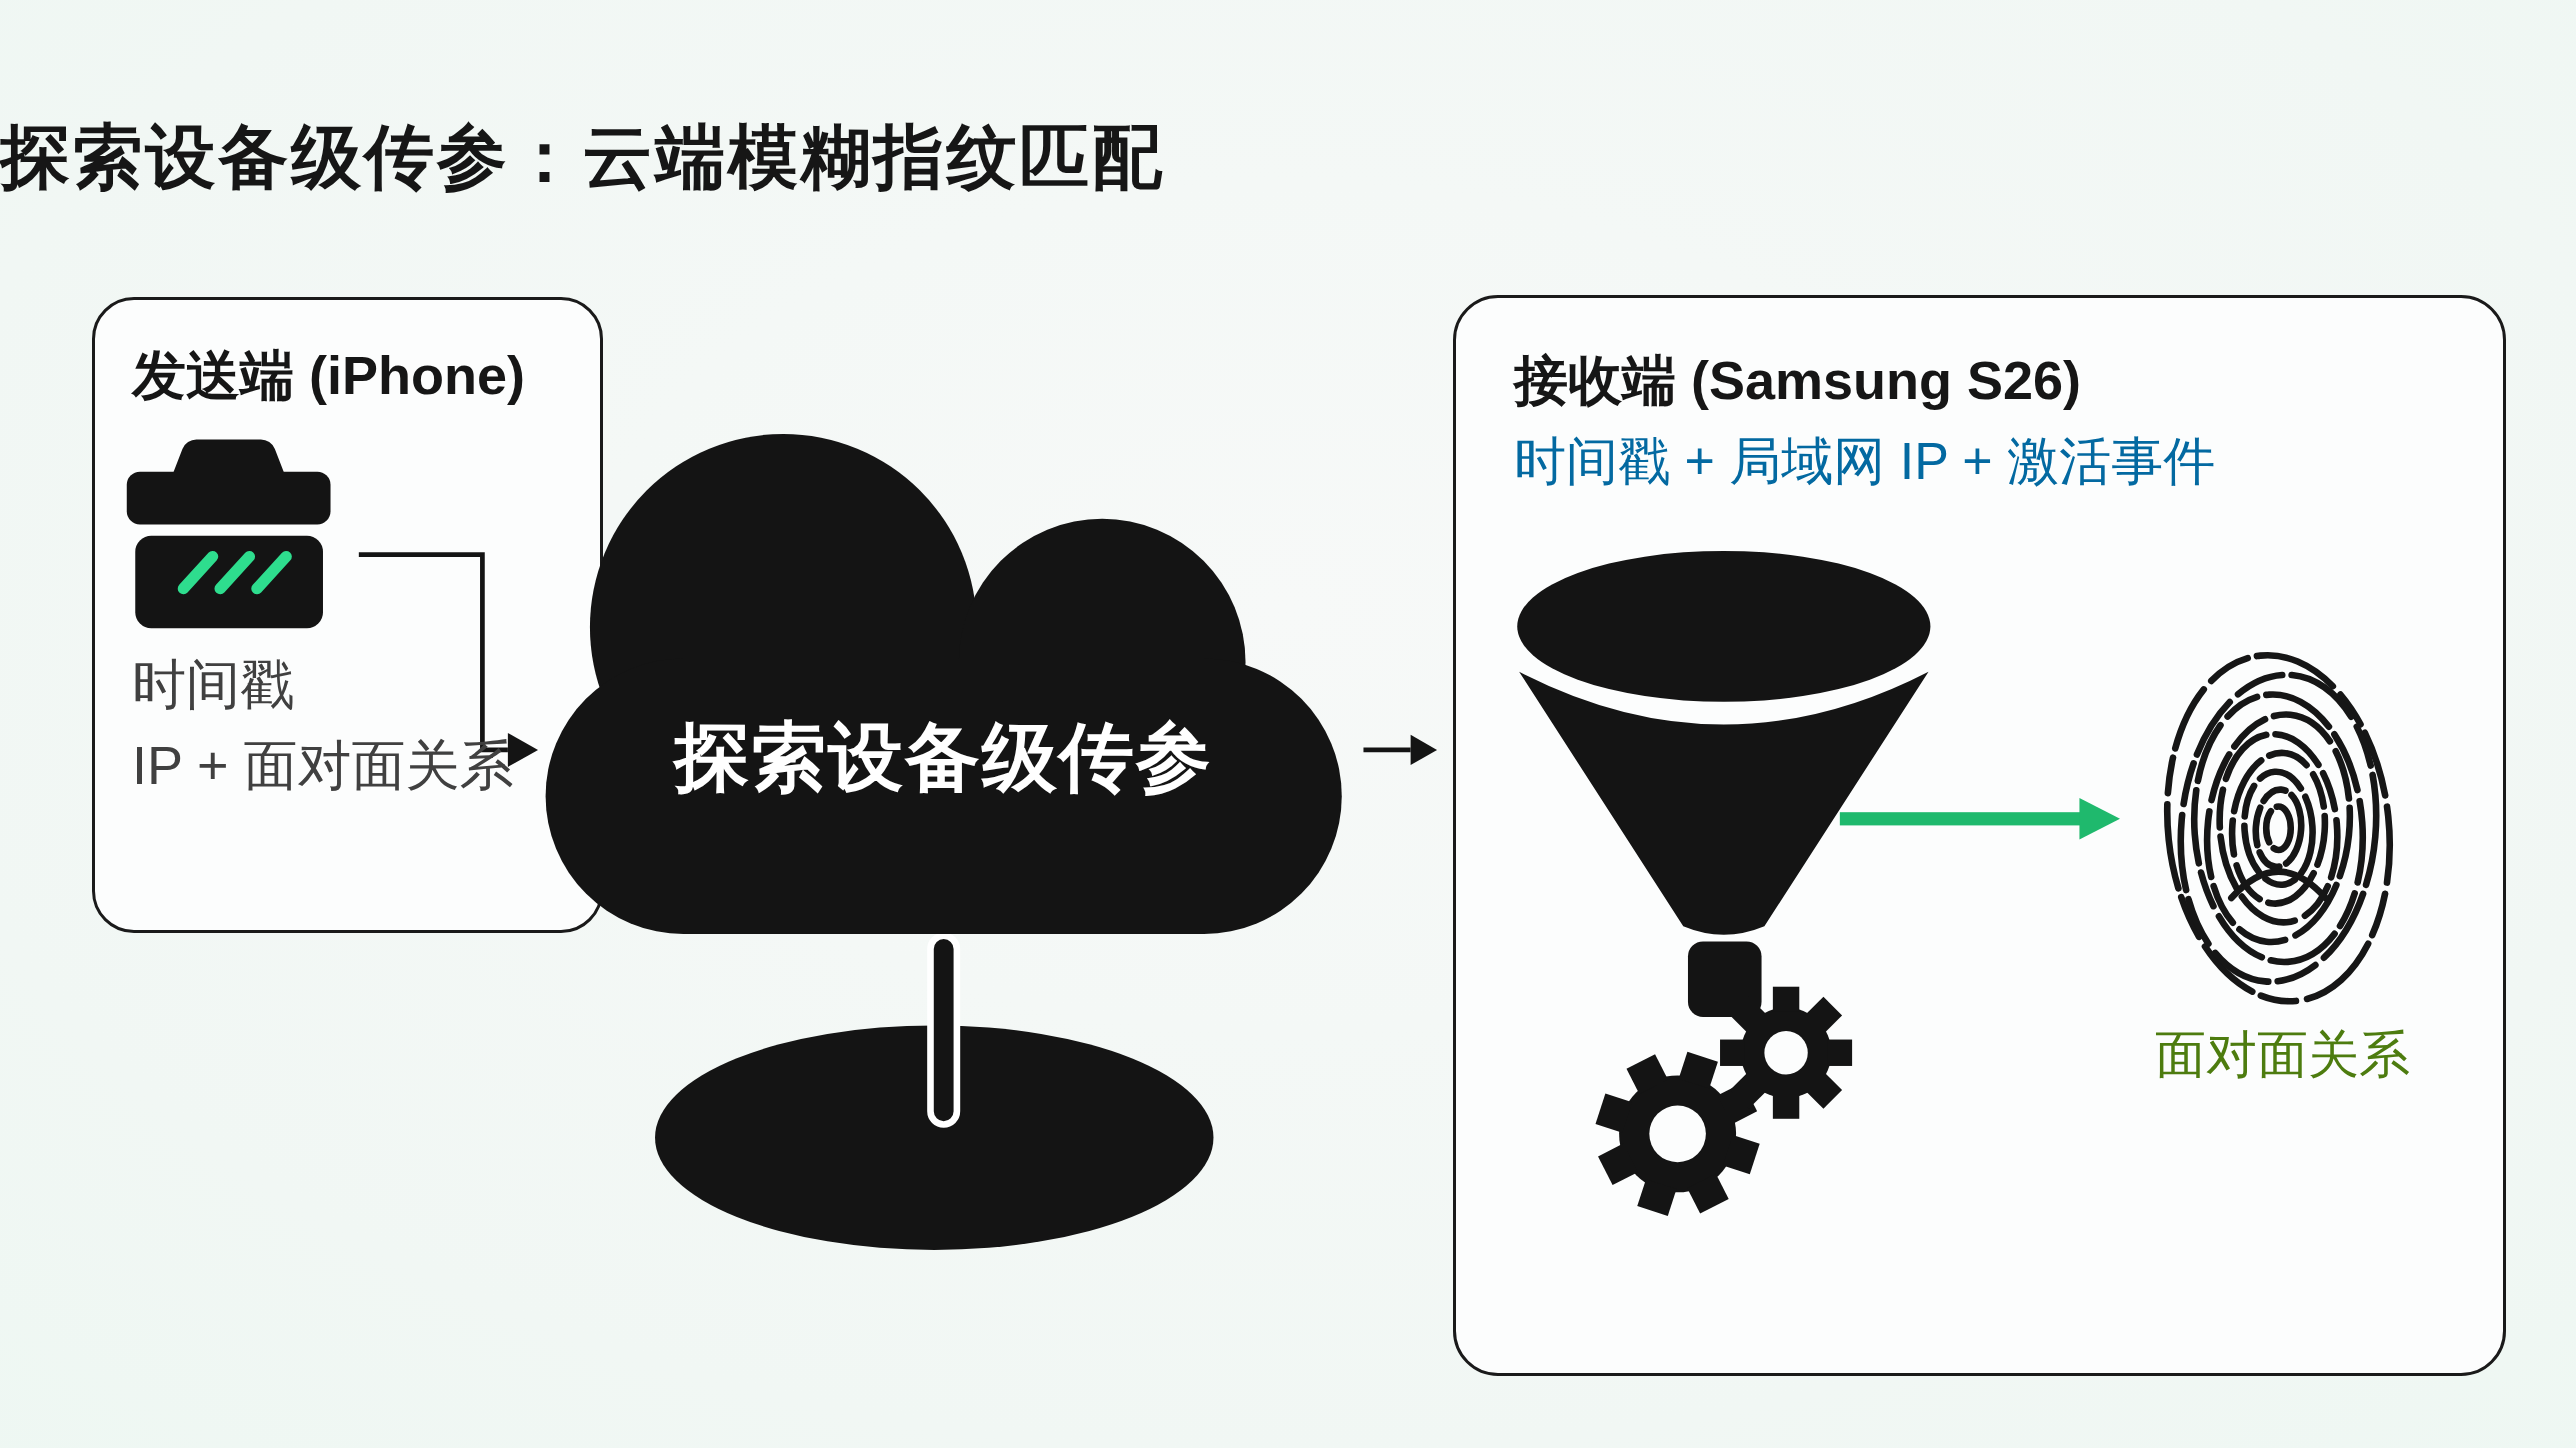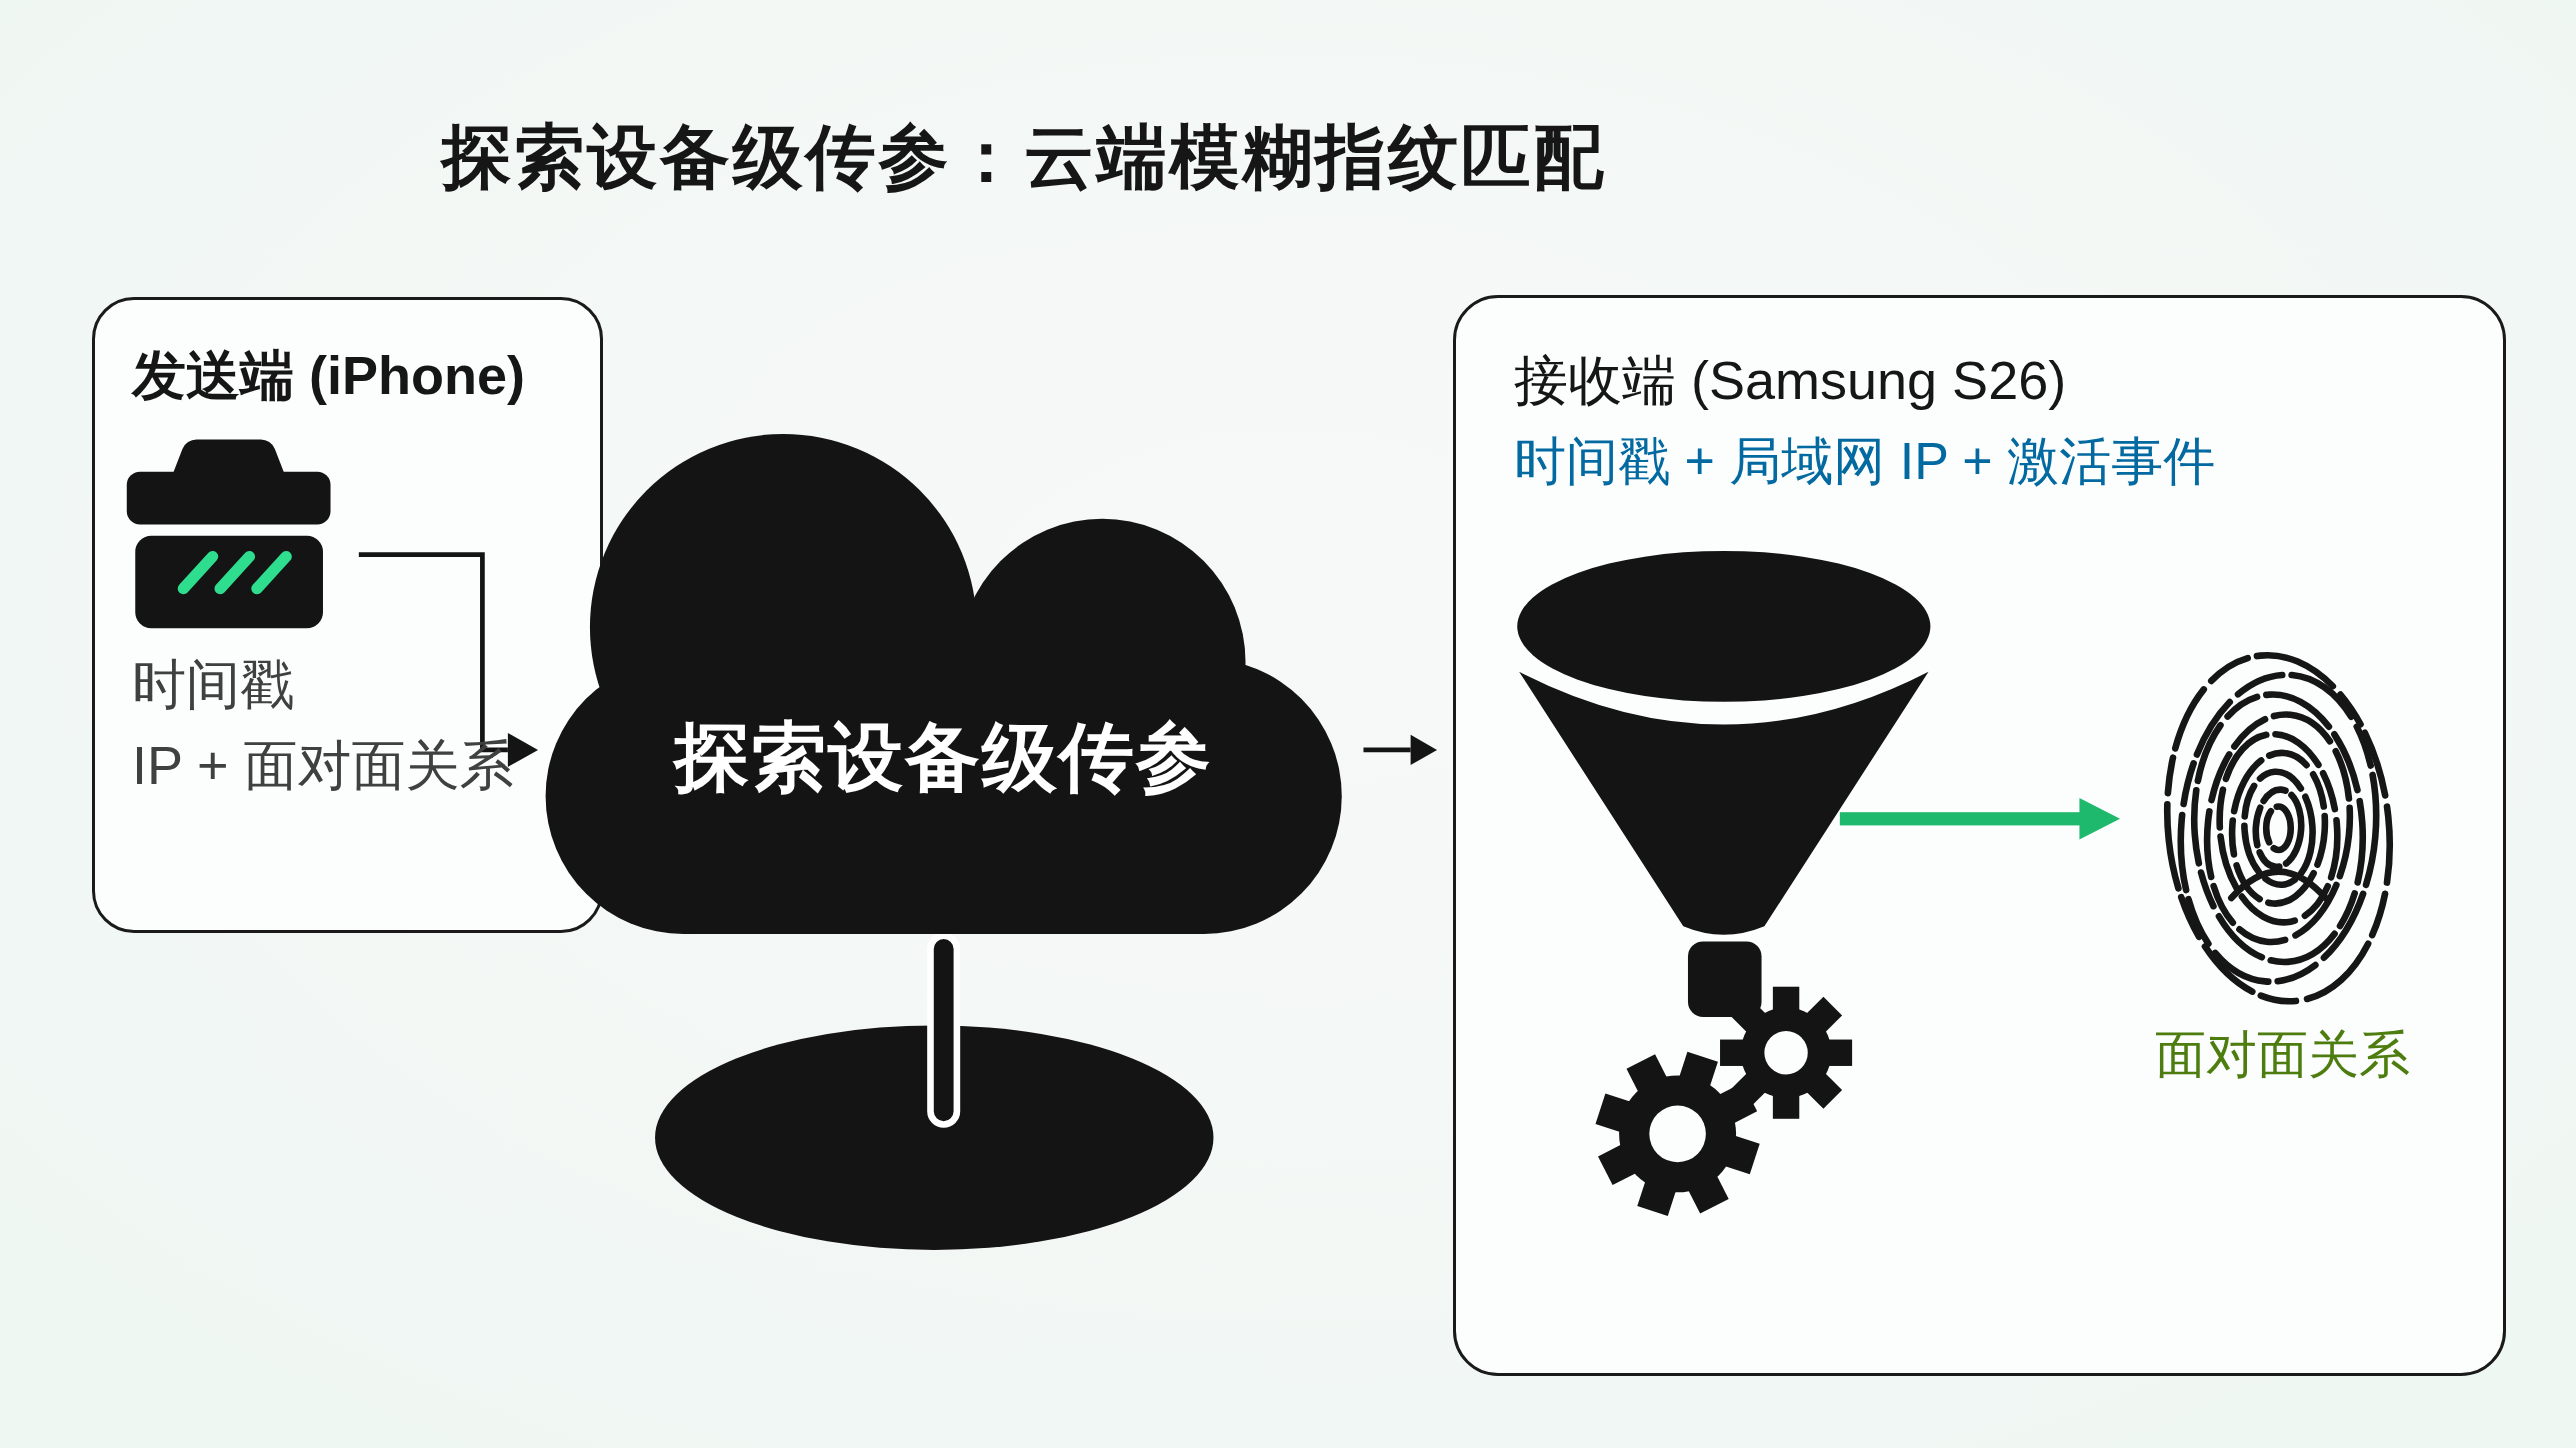--- a/index.html
+++ b/index.html
@@ -4,36 +4,36 @@
 <style>
   html,body{margin:0;padding:0;}
   body{
     width:2576px;height:1448px;overflow:hidden;
     font-family:"Liberation Sans","DejaVu Sans",sans-serif;
     background:radial-gradient(120% 130% at 50% 42%, #f7f9f8 0%, #f1f7f4 45%, #e7f8ef 100%);
   }
   .stage{position:relative;width:2576px;height:1448px;}
   .abs{position:absolute;}
   .page-title{
-    left:0;top:111px;width:2048px;text-align:center;
+    left:0;top:111px;width:2048px;text-align:left;
     font-size:70px;font-weight:900;color:#161616;letter-spacing:2.8px;
   }
   .panel{
     background:#fcfdfd;border:3.3px solid #1a1a1a;border-radius:42px;
     box-sizing:border-box;
   }
   .panel.sender{left:92px;top:297px;width:511px;height:636px;}
   .panel.receiver{left:1453px;top:295px;width:1053px;height:1081px;border-radius:45px;}
   .sender-title{left:132px;top:340px;font-size:54px;font-weight:700;color:#161616;}
   .sender-lines{left:132px;top:644px;font-size:54px;font-weight:500;color:#404040;line-height:81px;}
   .cloud-label{
     left:670px;top:708px;width:547px;text-align:center;
     font-size:75px;font-weight:800;color:#ffffff;letter-spacing:1.9px;
   }
-  .receiver-title{left:1514px;top:345px;font-size:54px;font-weight:400;color:#161616;}
+  .receiver-title{left:1514px;top:345px;font-size:54px;font-weight:700;color:#161616;}
   .receiver-subtitle{left:1514px;top:427px;font-size:52px;font-weight:400;color:#0369a1;}
   .result-1{left:2155px;top:1021px;font-size:51px;font-weight:500;color:#4d7c0f;}
   .result-2{left:2155px;top:1098px;font-size:51px;font-weight:500;color:#30b257;}
   svg.art{left:0;top:0;width:2576px;height:1448px;pointer-events:none;}
   .ink{fill:#141414;}
 </style>
 </head>
 <body>
 
 <div class="stage">

